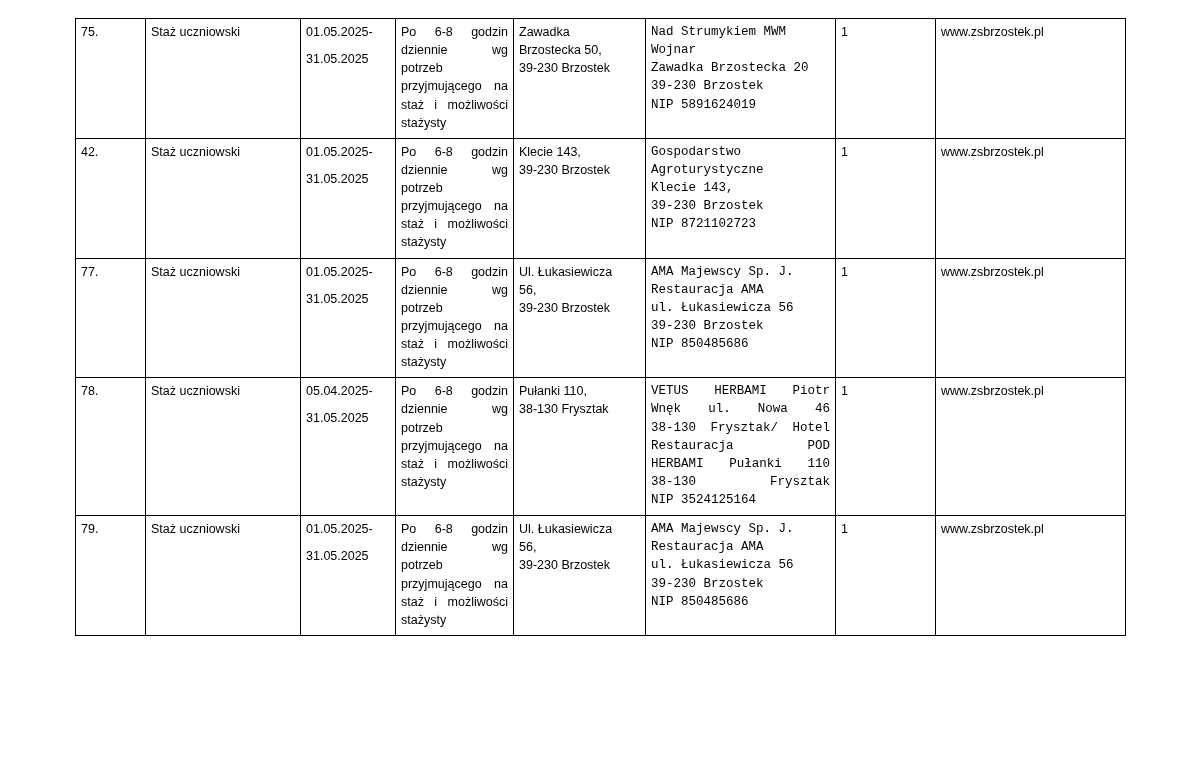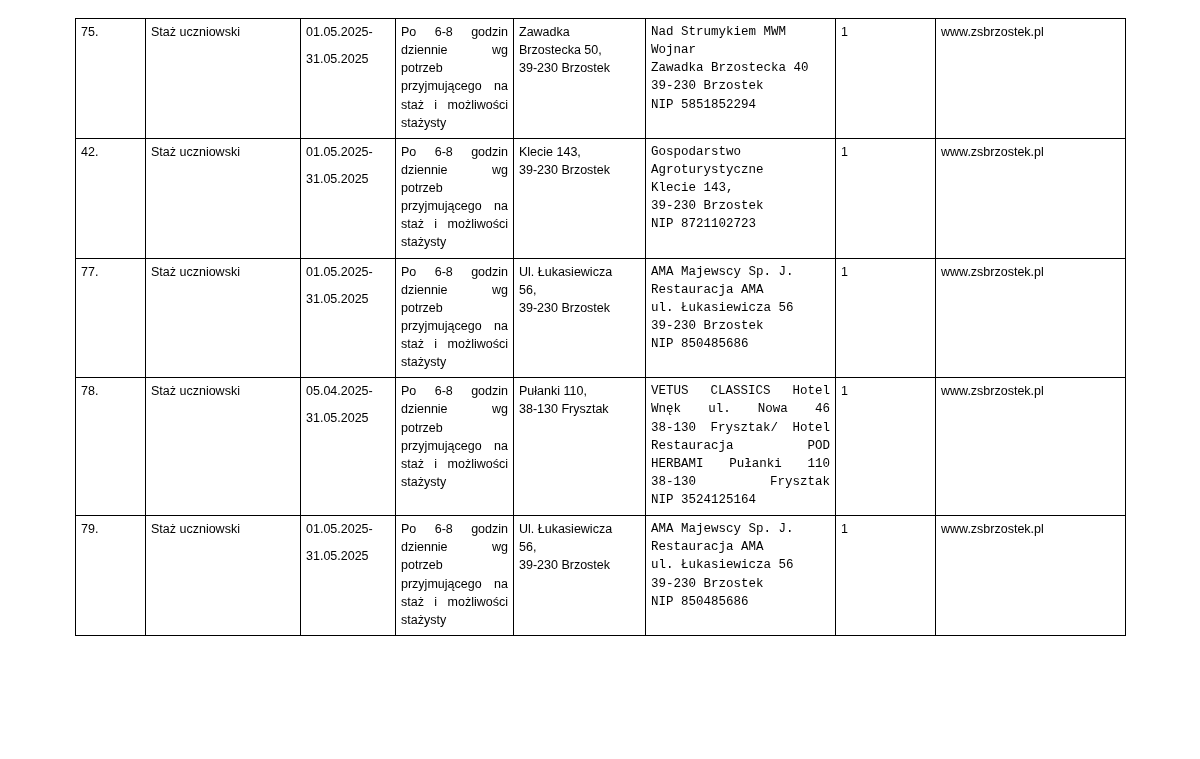--- a/index.html
+++ b/index.html
@@ -84,23 +84,23 @@
         </td>
         <td class="cell-just"><span class="lastline">Po 6-8 godzin dziennie wg potrzeb przyjmującego na staż i możliwości stażysty</span></td>
         <td>
           <span class="place-line">Zawadka</span>
           <span class="place-line">Brzostecka 50,</span>
           <span class="place-line">39-230 Brzostek</span>
         </td>
         <td>
           <span class="emp-line">Nad Strumykiem MWM</span>
           <span class="emp-line">Wojnar</span>
-          <span class="emp-line">Zawadka Brzostecka 40</span>
-          <span class="emp-line">39-230 Brzostek</span>
-          <span class="emp-line">NIP 5851852294</span>
+          <span class="emp-line">Zawadka Brzostecka 20</span>
+          <span class="emp-line">39-230 Brzostek</span>
+          <span class="emp-line">NIP 5891624019</span>
         </td>
         <td><span>1</span></td>
         <td><span>www.zsbrzostek.pl</span></td>
       </tr>
 
       <tr>
         <td><span>42.</span></td>
         <td><span>Staż uczniowski</span></td>
         <td>
           <span class="dates-line nowrap">01.05.2025-</span>
@@ -155,21 +155,21 @@
           <span class="dates-line nowrap">05.04.2025-</span>
           <span class="dates-gap"></span>
           <span class="dates-line nowrap">31.05.2025</span>
         </td>
         <td class="cell-just"><span class="lastline">Po 6-8 godzin dziennie wg potrzeb przyjmującego na staż i możliwości stażysty</span></td>
         <td>
           <span class="place-line">Pułanki 110,</span>
           <span class="place-line">38-130 Frysztak</span>
         </td>
         <td class="cell-just">
-          <span class="emp-line">VETUS CLASSICS Hotel</span>
+          <span class="emp-line">VETUS HERBAMI Piotr</span>
           <span class="emp-line">Wnęk ul. Nowa 46</span>
           <span class="emp-line">38-130 Frysztak/ Hotel</span>
           <span class="emp-line">Restauracja POD</span>
           <span class="emp-line">HERBAMI Pułanki 110</span>
           <span class="emp-line">38-130 Frysztak</span>
           <span class="emp-line lastline">NIP 3524125164</span>
         </td>
         <td><span>1</span></td>
         <td><span>www.zsbrzostek.pl</span></td>
       </tr>

